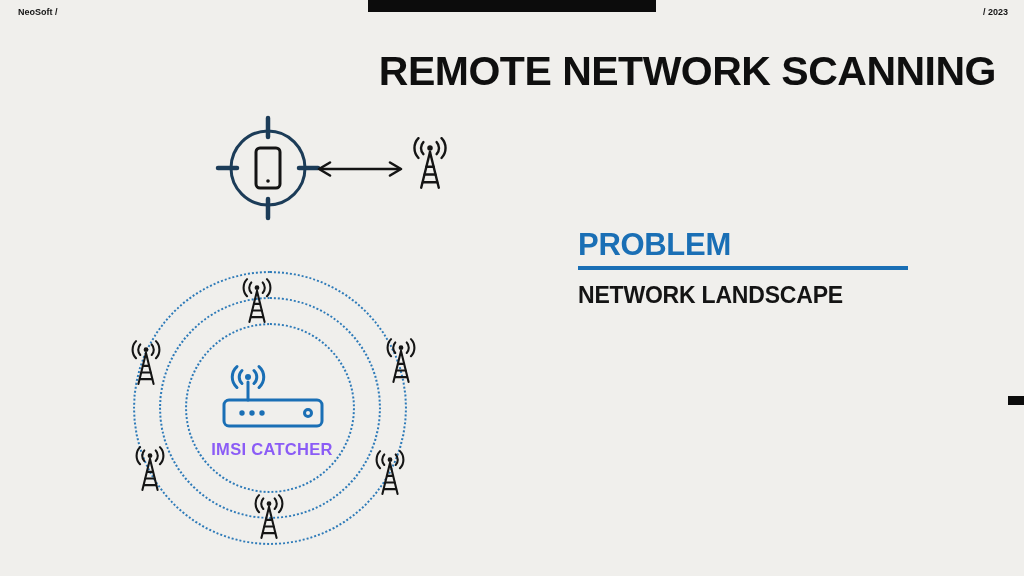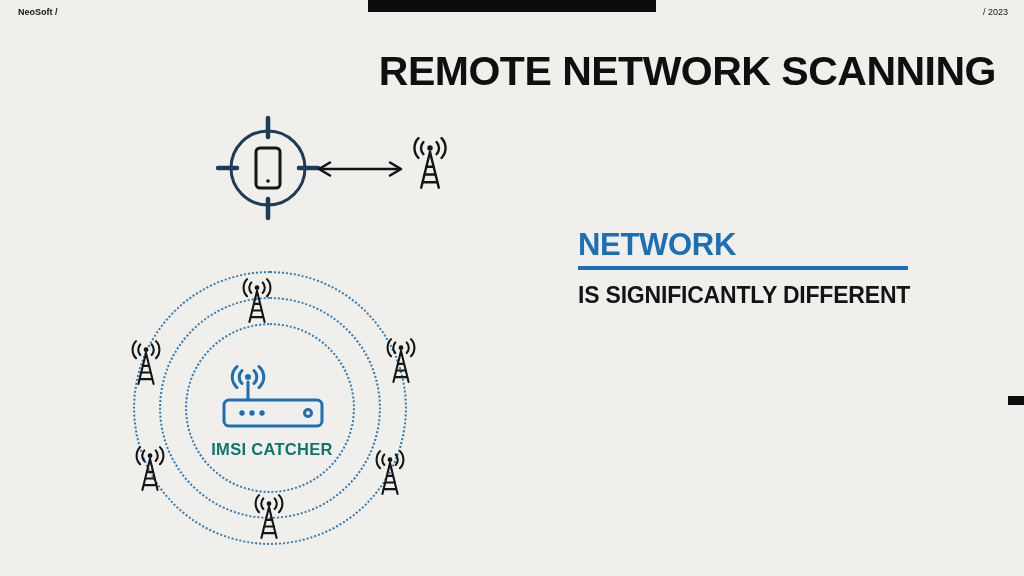--- a/index.html
+++ b/index.html
@@ -9,21 +9,21 @@
     background:#f0efec;
     position:relative;
     overflow:hidden;
   }
   .slide { position:absolute; inset:0; width:1024px; height:405px; }
 
   .top-bar { position:absolute; left:368px; top:0; width:288px; height:12px; background:#0c0c0c; }
   .corner-mark { position:absolute; right:0; bottom:0; width:16px; height:9px; background:#0c0c0c; }
 
   .brand { position:absolute; left:18px; top:7px; font-size:9px; font-weight:bold; color:#141414; }
-  .year  { position:absolute; right:16px; top:7px; font-size:9px; font-weight:normal; color:#141414; }
+  .year  { position:absolute; right:16px; top:7px; font-size:9px; font-weight:bold; color:#141414; }
 
   .title {
     position:absolute; right:28px; top:48px;
     font-size:41px; font-weight:800; color:#0f0f0f;
     letter-spacing:-0.5px; white-space:nowrap;
   }
 
   .target-icon { position:absolute; left:212px; top:112px; }
   .arrow-icon  { position:absolute; left:314px; top:160px; }
   .tower { position:absolute; color:#151515; }
@@ -36,21 +36,21 @@
   .tower-bottom { left:250px; top:494px; }
 
   .ring { position:absolute; border:2px dotted #2d7ab8; border-radius:50%; }
   .ring-outer { left:133px; top:271px; width:274px; height:274px; }
   .ring-mid   { left:159px; top:297px; width:222px; height:222px; }
   .ring-inner { left:185px; top:323px; width:170px; height:170px; }
 
   .router-icon { position:absolute; left:212px; top:356px; }
   .imsi-label {
     position:absolute; left:192px; top:440px; width:160px;
-    text-align:center; font-size:16.5px; font-weight:700; color:#0f766e;
+    text-align:center; font-size:16.5px; font-weight:700; color:#8b5cf6;
     letter-spacing:0.3px; white-space:nowrap;
   }
 
   .problem-heading {
     position:absolute; left:578px; top:227px;
     font-size:31px; font-weight:800; color:#1a6fb5; letter-spacing:-0.3px;
   }
   .problem-rule { position:absolute; left:578px; top:266px; width:330px; height:3.5px; background:#1a6fb5; }
   .problem-text {
     position:absolute; left:578px; top:280px;
@@ -229,20 +229,20 @@
       <g fill="#1a6fb5">
         <circle cx="36" cy="21" r="3"></circle>
         <circle cx="30" cy="57" r="2.7"></circle>
         <circle cx="40" cy="57" r="2.7"></circle>
         <circle cx="50" cy="57" r="2.7"></circle>
       </g>
     </svg>
   </div>
   <div class="imsi-label">IMSI CATCHER</div>
 
-  <div class="problem-heading">NETWORK</div>
+  <div class="problem-heading">PROBLEM</div>
   <div class="problem-rule"></div>
   <div class="problem-text">
-    <div>IS SIGNIFICANTLY DIFFERENT</div>
+    <div>NETWORK LANDSCAPE</div>
   </div>
 
   <div class="corner-mark"></div>
 </div>
 
 </body></html>

